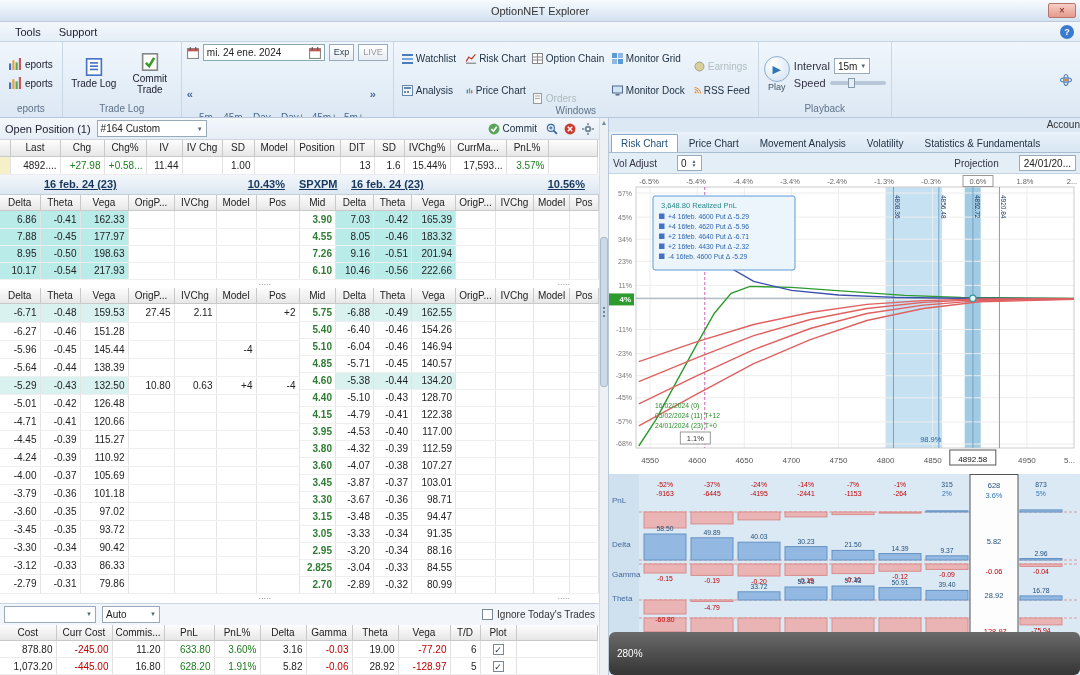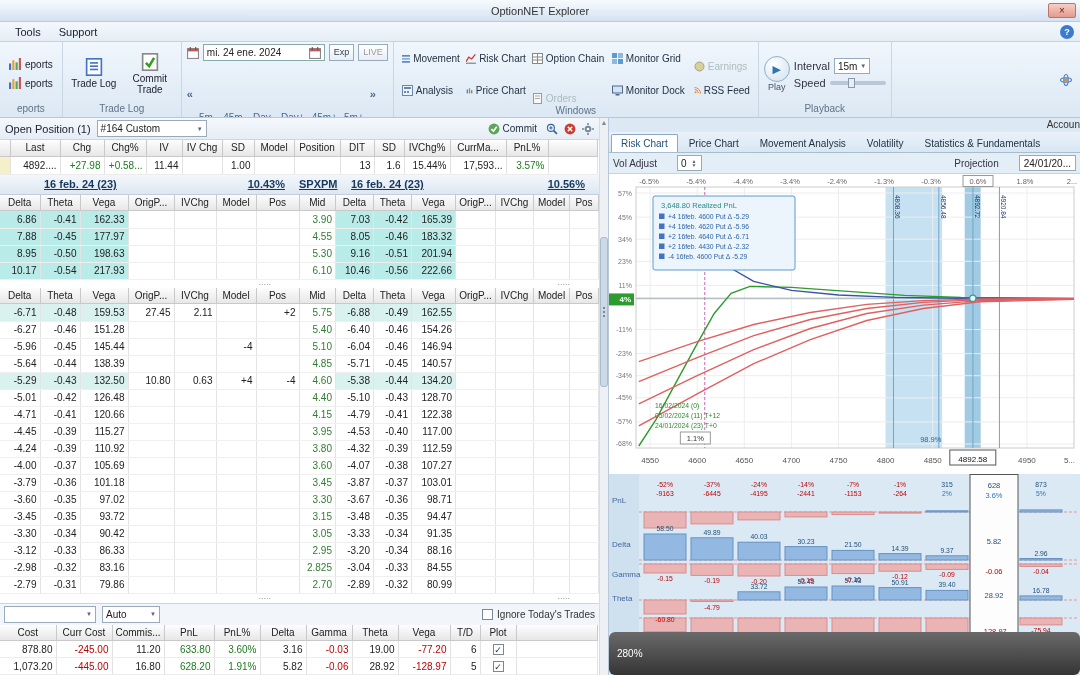--- a/index.html
+++ b/index.html
@@ -81,21 +81,21 @@
   #grid-area{flex:1;display:flex;flex-direction:column;min-height:0;overflow:hidden;}
   #puts-wrap{flex:1;overflow:hidden;}
   .grid-sec{display:flex;}
   .ohalf{width:299px;flex:0 0 299px;}
   .ohalf th{background:linear-gradient(#fcfcfc,#e7e7e7);border:1px solid #c9c9c9;border-width:0 1px 1px 0;
             font-weight:normal;font-size:10px;height:16px;padding:0 2px;overflow:hidden;white-space:nowrap;}
   .ohalf td{border-right:1px solid #e4e4e4;border-bottom:1px solid #efefef;font-size:10px;height:17px;
             padding:0 3px;text-align:right;overflow:hidden;white-space:nowrap;}
   td.hl1{background:#b9ebe9;}
   td.hl2{background:#d9f2f0;}
-  td.mid{color:#2e7d32;}
+  td.mid{color:#2e7d32;font-weight:bold;}
   .dots-row{display:flex;height:8px;font-size:9px;color:#999;line-height:5px;}
   .dots-row span{width:299px;text-align:right;padding-right:28px;}
   .lfooter{flex:0 0 22px;display:flex;align-items:center;gap:6px;padding:0 4px;background:#f2f5f9;border-top:1px solid #ccd5df;}
   .chk{margin-left:auto;display:flex;align-items:center;gap:4px;font-size:10px;color:#333;}
   .box{width:11px;height:11px;border:1px solid #789;background:#fff;}
   
   .right-panel{flex:1;display:flex;flex-direction:column;background:#dce9f5;min-width:0;}
   .account-strip{flex:0 0 14px;text-align:right;padding:1px 0 0 0;font-size:10px;color:#333;overflow:hidden;white-space:nowrap;}
   .tabs{flex:0 0 21px;display:flex;align-items:flex-end;padding:0 2px;gap:1px;border-bottom:1px solid #a8bcd0;
         background:linear-gradient(#eaf2fa,#d8e6f3);}
@@ -227,21 +227,21 @@
 
     <div class="rgroup">
       <div class="rg-body col" id="win-rows">
           <div class="win-row">
             <div class="win-item">
               <svg width="11" height="11" viewBox="0 0 11 11">
                 <rect x="0" y="1" width="11" height="2" fill="#4a7ebb"></rect>
                 <rect x="0" y="5" width="11" height="2" fill="#7aa7d7"></rect>
                 <rect x="0" y="9" width="11" height="2" fill="#4a7ebb"></rect>
               </svg>
-              <span>Movement</span>
+              <span>Watchlist</span>
             </div>
             <div class="win-item">
               <svg width="11" height="11" viewBox="0 0 11 11">
                 <polyline points="0,9 3,4 6,6 10,1" stroke="#c0392b" fill="none" stroke-width="1.3"></polyline>
                 <line x1="0" y1="10.5" x2="11" y2="10.5" stroke="#666"></line>
               </svg>
               <span>Risk Chart</span>
             </div>
             <div class="win-item">
               <svg width="11" height="11" viewBox="0 0 11 11">
@@ -591,21 +591,21 @@
                   <td class="mid">4.55</td>
                   <td class="hl1">8.05</td>
                   <td class="hl1">-0.46</td>
                   <td class="hl1">183.32</td>
                   <td class=""></td>
                   <td class=""></td>
                   <td class=""></td>
                   <td class=""></td>
                 </tr>
                 <tr>
-                  <td class="mid">5.30</td>
+                  <td class="mid">7.26</td>
                   <td class="hl1">9.16</td>
                   <td class="hl1">-0.51</td>
                   <td class="hl1">201.94</td>
                   <td class=""></td>
                   <td class=""></td>
                   <td class=""></td>
                   <td class=""></td>
                 </tr>
                 <tr>
                   <td class="mid">6.10</td>
@@ -808,29 +808,20 @@
                     <td class="">90.42</td>
                     <td class=""></td>
                     <td class=""></td>
                     <td class=""></td>
                     <td class=""></td>
                   </tr>
                   <tr>
                     <td class="">-3.12</td>
                     <td class="">-0.33</td>
                     <td class="">86.33</td>
-                    <td class=""></td>
-                    <td class=""></td>
-                    <td class=""></td>
-                    <td class=""></td>
-                  </tr>
-                  <tr>
-                    <td class="">-2.98</td>
-                    <td class="">-0.32</td>
-                    <td class="">83.16</td>
                     <td class=""></td>
                     <td class=""></td>
                     <td class=""></td>
                     <td class=""></td>
                   </tr>
                   <tr>
                     <td class="">-2.79</td>
                     <td class="">-0.31</td>
                     <td class="">79.86</td>
                     <td class=""></td>

